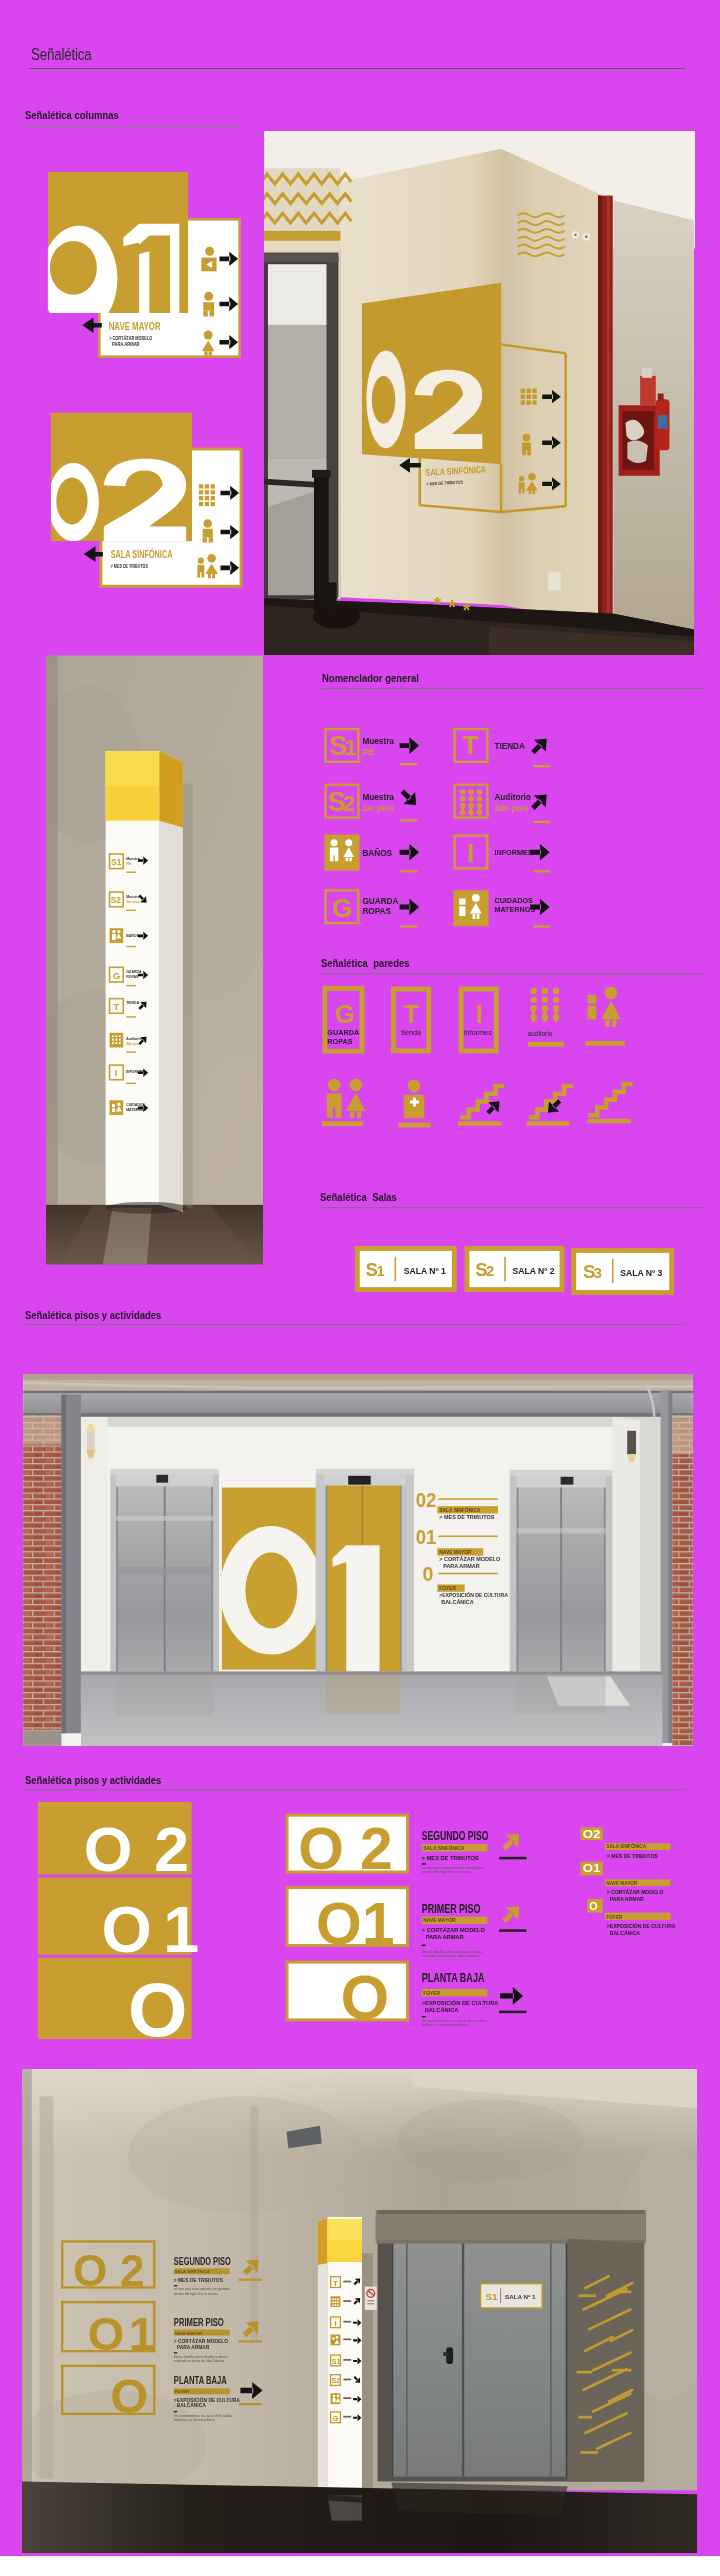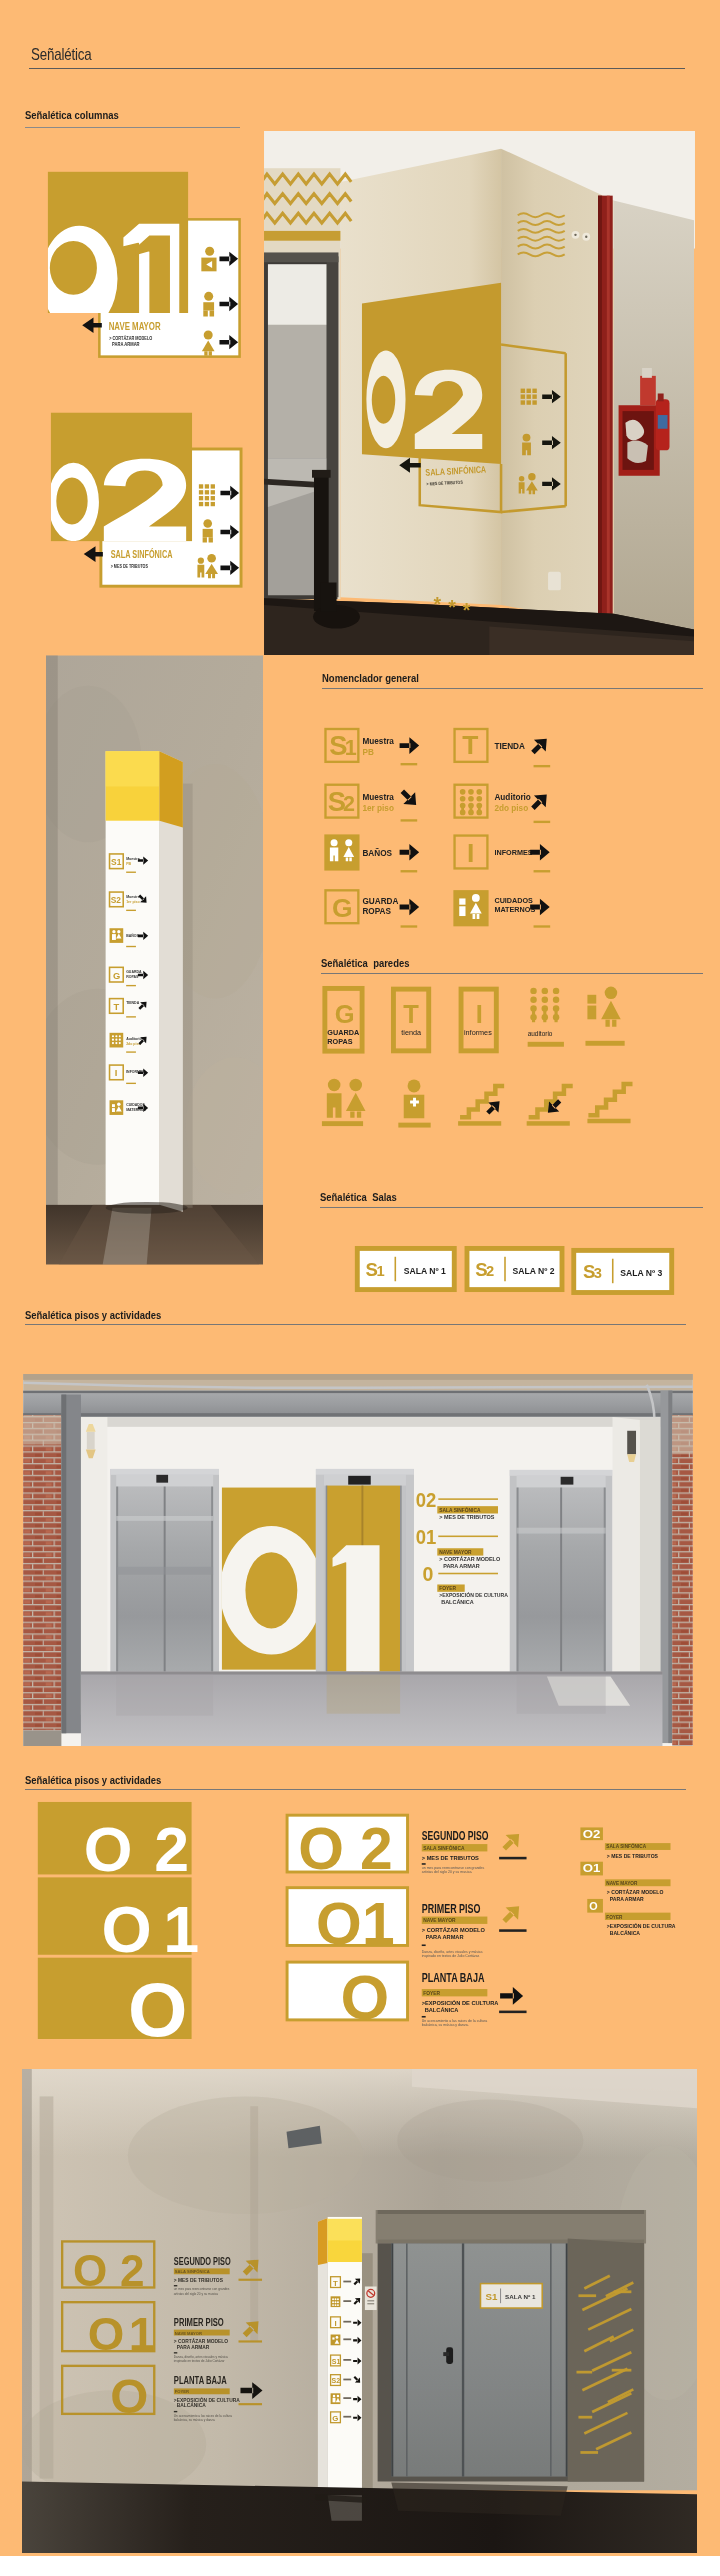--- a/index.html
+++ b/index.html
@@ -1,14 +1,14 @@
 <!DOCTYPE html>
 <html><head><meta charset="utf-8"><style>
 html,body{margin:0;padding:0;background:#fff}
-#page{position:relative;width:721px;height:2556px;background:#fdba74;font-family:"Liberation Sans",sans-serif;overflow:hidden}
+#page{position:relative;width:721px;height:2556px;background:#d946ef;font-family:"Liberation Sans",sans-serif;overflow:hidden}
 .abs{position:absolute}
 svg{display:block;position:absolute}
 .h1{font-size:15.7px;color:#2b2b2b;letter-spacing:-0.2px;transform:scaleX(.85);transform-origin:0 0}
 .h2{font-size:10.3px;font-weight:bold;color:#1c1c1c;transform:scaleX(.92);transform-origin:0 0}
 .rule{position:absolute;background:#5a5a5a}
 </style></head><body>
 <div id="page">
 
 <div class="abs h1" style="left:31px;top:46px">Señalética</div>
 

